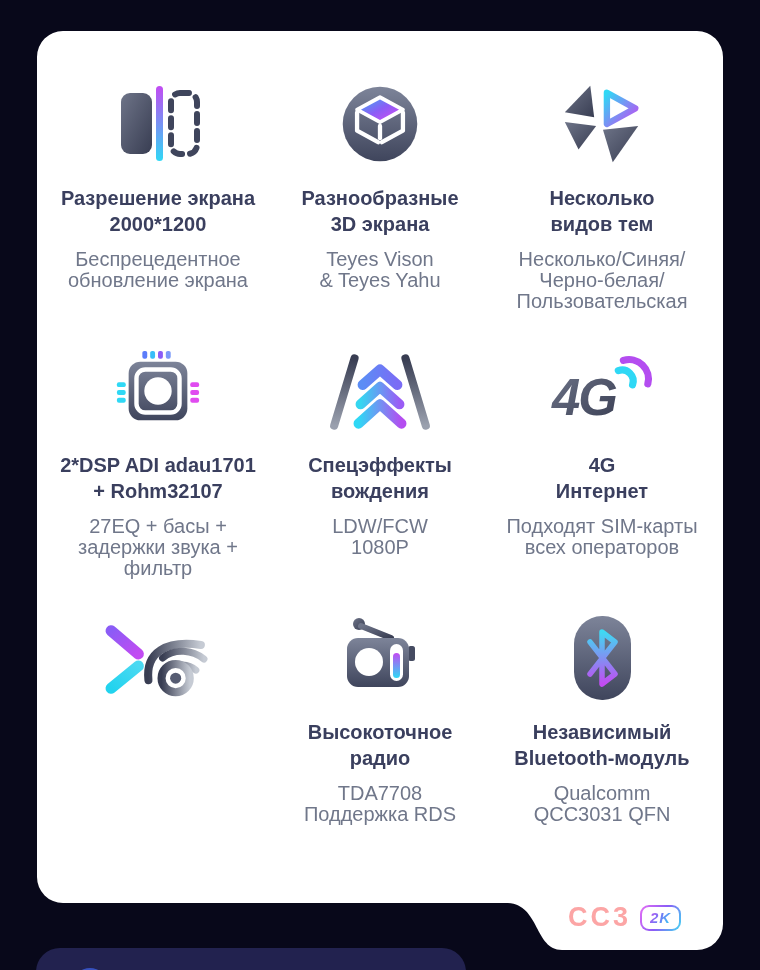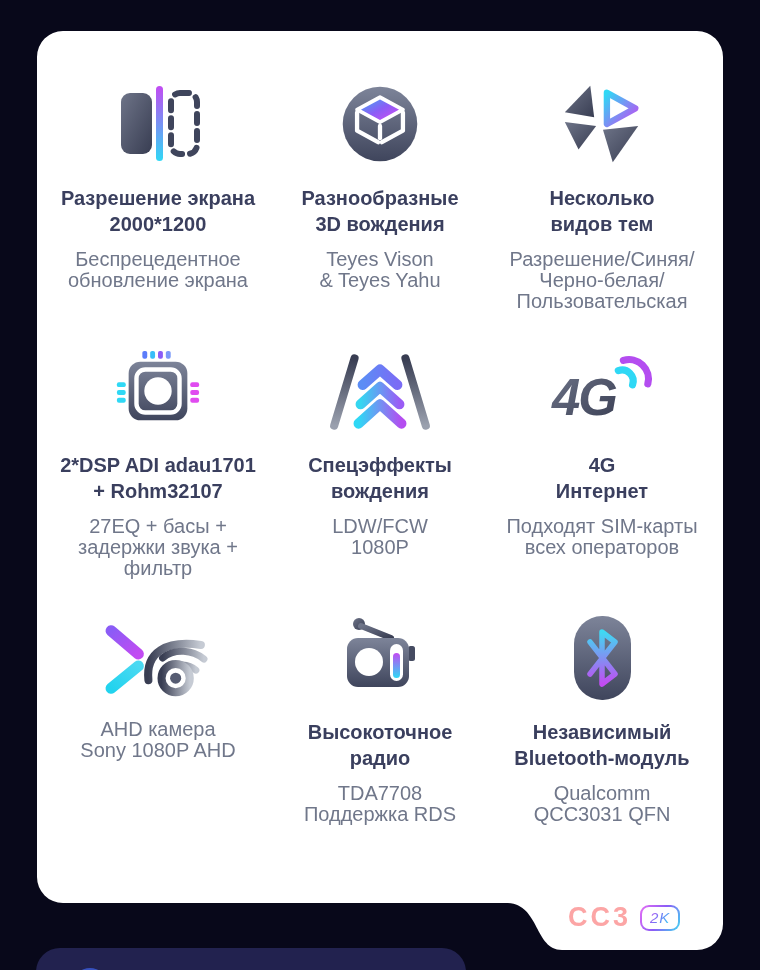--- a/index.html
+++ b/index.html
@@ -8,21 +8,21 @@
   .card-bg{position:absolute;left:0;top:0;}
   .features{position:absolute;left:37px;top:31px;width:686px;box-sizing:border-box;
             display:grid;grid-template-columns:1fr 1fr 1fr;column-gap:8px;row-gap:30px;
             padding:44px 14px 0;}
   .feature{display:flex;flex-direction:column;align-items:center;text-align:center;}
   .icon-box{height:98px;display:flex;align-items:center;justify-content:center;}
   .f-title{margin-top:12px;font-size:20px;font-weight:bold;color:#3a3f5e;line-height:26px;white-space:pre-line;}
   .f-sub{margin-top:12px;font-size:20px;color:#70778a;line-height:21px;white-space:pre-line;}
   .logo{position:absolute;left:568px;top:902px;display:flex;align-items:center;gap:9px;}
   .logo-text{font-size:27px;font-weight:bold;color:#fca5a5;letter-spacing:3px;}
-  .logo-badge{font-size:15px;font-weight:normal;font-style:italic;letter-spacing:1px;
+  .logo-badge{font-size:15px;font-weight:bold;font-style:italic;letter-spacing:1px;
               padding:2px 8px 3px;border-radius:9px;border:2px solid transparent;
               background:linear-gradient(#fff,#fff) padding-box,
                          linear-gradient(120deg,#e86df5,#8b5cf6,#3fd9f2) border-box;
               color:#9a4df0;
               background-clip:padding-box,border-box;}
   .logo-badge span{background:linear-gradient(120deg,#c24bf2,#6d7cf5,#2fd8f5);
               -webkit-background-clip:text;background-clip:text;color:transparent;}
 </style>
 </head>
 <body>
@@ -114,37 +114,37 @@
       <div class="icon-box">
         <svg width="86" height="86" viewBox="0 0 90 90">
           <circle cx="45" cy="45" r="39" fill="url(#gSlateR)"></circle>
           <path d="M45 17 L69 30 L45 43 L21 30 Z" fill="url(#gTri)" stroke="#fff" stroke-width="4" stroke-linejoin="round"></path>
           <path d="M21 33 V52 L43 64" fill="none" stroke="#fff" stroke-width="4.5" stroke-linejoin="round" stroke-linecap="round"></path>
           <path d="M69 33 V52 L47 64" fill="none" stroke="#fff" stroke-width="4.5" stroke-linejoin="round" stroke-linecap="round"></path>
           <path d="M45 47 V60" stroke="#fff" stroke-width="4.5" stroke-linecap="round"></path>
         </svg>
       </div>
       <div class="f-title">Разнообразные
-3D вождения</div>
+3D экрана</div>
       <div class="f-sub">Teyes Vison
 &amp; Teyes Yahu</div>
     </div>
 
     <div class="feature">
       <div class="icon-box">
         <svg width="88" height="88" viewBox="0 0 90 90">
           <path d="M33 6 L37 38 L7 33 Z" fill="url(#gSlateD)"></path>
           <path d="M50 13 L79 29 L50 45 Z" fill="none" stroke="url(#gCP)" stroke-width="6.5" stroke-linejoin="round"></path>
           <path d="M7 43 L39 47 L21 71 Z" fill="url(#gSlateD)"></path>
           <path d="M46 51 L82 47 L56 84 Z" fill="url(#gSlateD)"></path>
         </svg>
       </div>
       <div class="f-title">Несколько
 видов тем</div>
-      <div class="f-sub">Разрешение/Синяя/
+      <div class="f-sub">Несколько/Синяя/
 Черно-белая/
 Пользовательская</div>
     </div>
 
     <div class="feature">
       <div class="icon-box">
         <svg width="90" height="90" viewBox="0 0 92 92">
           <rect x="16" y="16" width="60" height="60" rx="12" fill="url(#gSlateR)"></rect>
           <rect x="24" y="24" width="44" height="44" rx="9" fill="none" stroke="#fff" stroke-width="4.5"></rect>
           <circle cx="46" cy="46" r="14" fill="#fff"></circle>
@@ -201,22 +201,20 @@
         <svg width="116" height="82" viewBox="0 0 115 80">
           <line x1="11" y1="13" x2="38" y2="36" stroke="url(#gBeamP)" stroke-width="11" stroke-linecap="round"></line>
           <line x1="11" y1="70" x2="38" y2="48" stroke="url(#gBeamC)" stroke-width="11" stroke-linecap="round"></line>
           <path d="M48 62 C45 34 66 22 100 27" fill="none" stroke="url(#gCar)" stroke-width="8" stroke-linecap="round"></path>
           <path d="M62 40 C74 30 92 32 103 41" fill="none" stroke="url(#gCar)" stroke-width="7" stroke-linecap="round"></path>
           <path d="M67 51 C76 45 88 46 95 52" fill="none" stroke="url(#gCar)" stroke-width="7" stroke-linecap="round"></path>
           <circle cx="75" cy="60" r="14" fill="#fff" stroke="url(#gCar)" stroke-width="8"></circle>
           <circle cx="75" cy="60" r="5.5" fill="#565c72"></circle>
         </svg>
       </div>
-      <div class="f-sub">AHD камера
-Sony 1080P AHD</div>
     </div>
 
     <div class="feature">
       <div class="icon-box">
         <svg width="92" height="92" viewBox="0 0 92 92">
           <circle cx="25" cy="12" r="6" fill="url(#gSlateD)"></circle>
           <line x1="27" y1="14" x2="57" y2="26" stroke="url(#gSlateD)" stroke-width="6" stroke-linecap="round"></line>
           <rect x="74" y="34" width="7" height="15" rx="2.5" fill="#454b61"></rect>
           <rect x="13" y="26" width="62" height="49" rx="11" fill="url(#gSlateR)"></rect>
           <circle cx="35" cy="50" r="14" fill="#fff"></circle>

